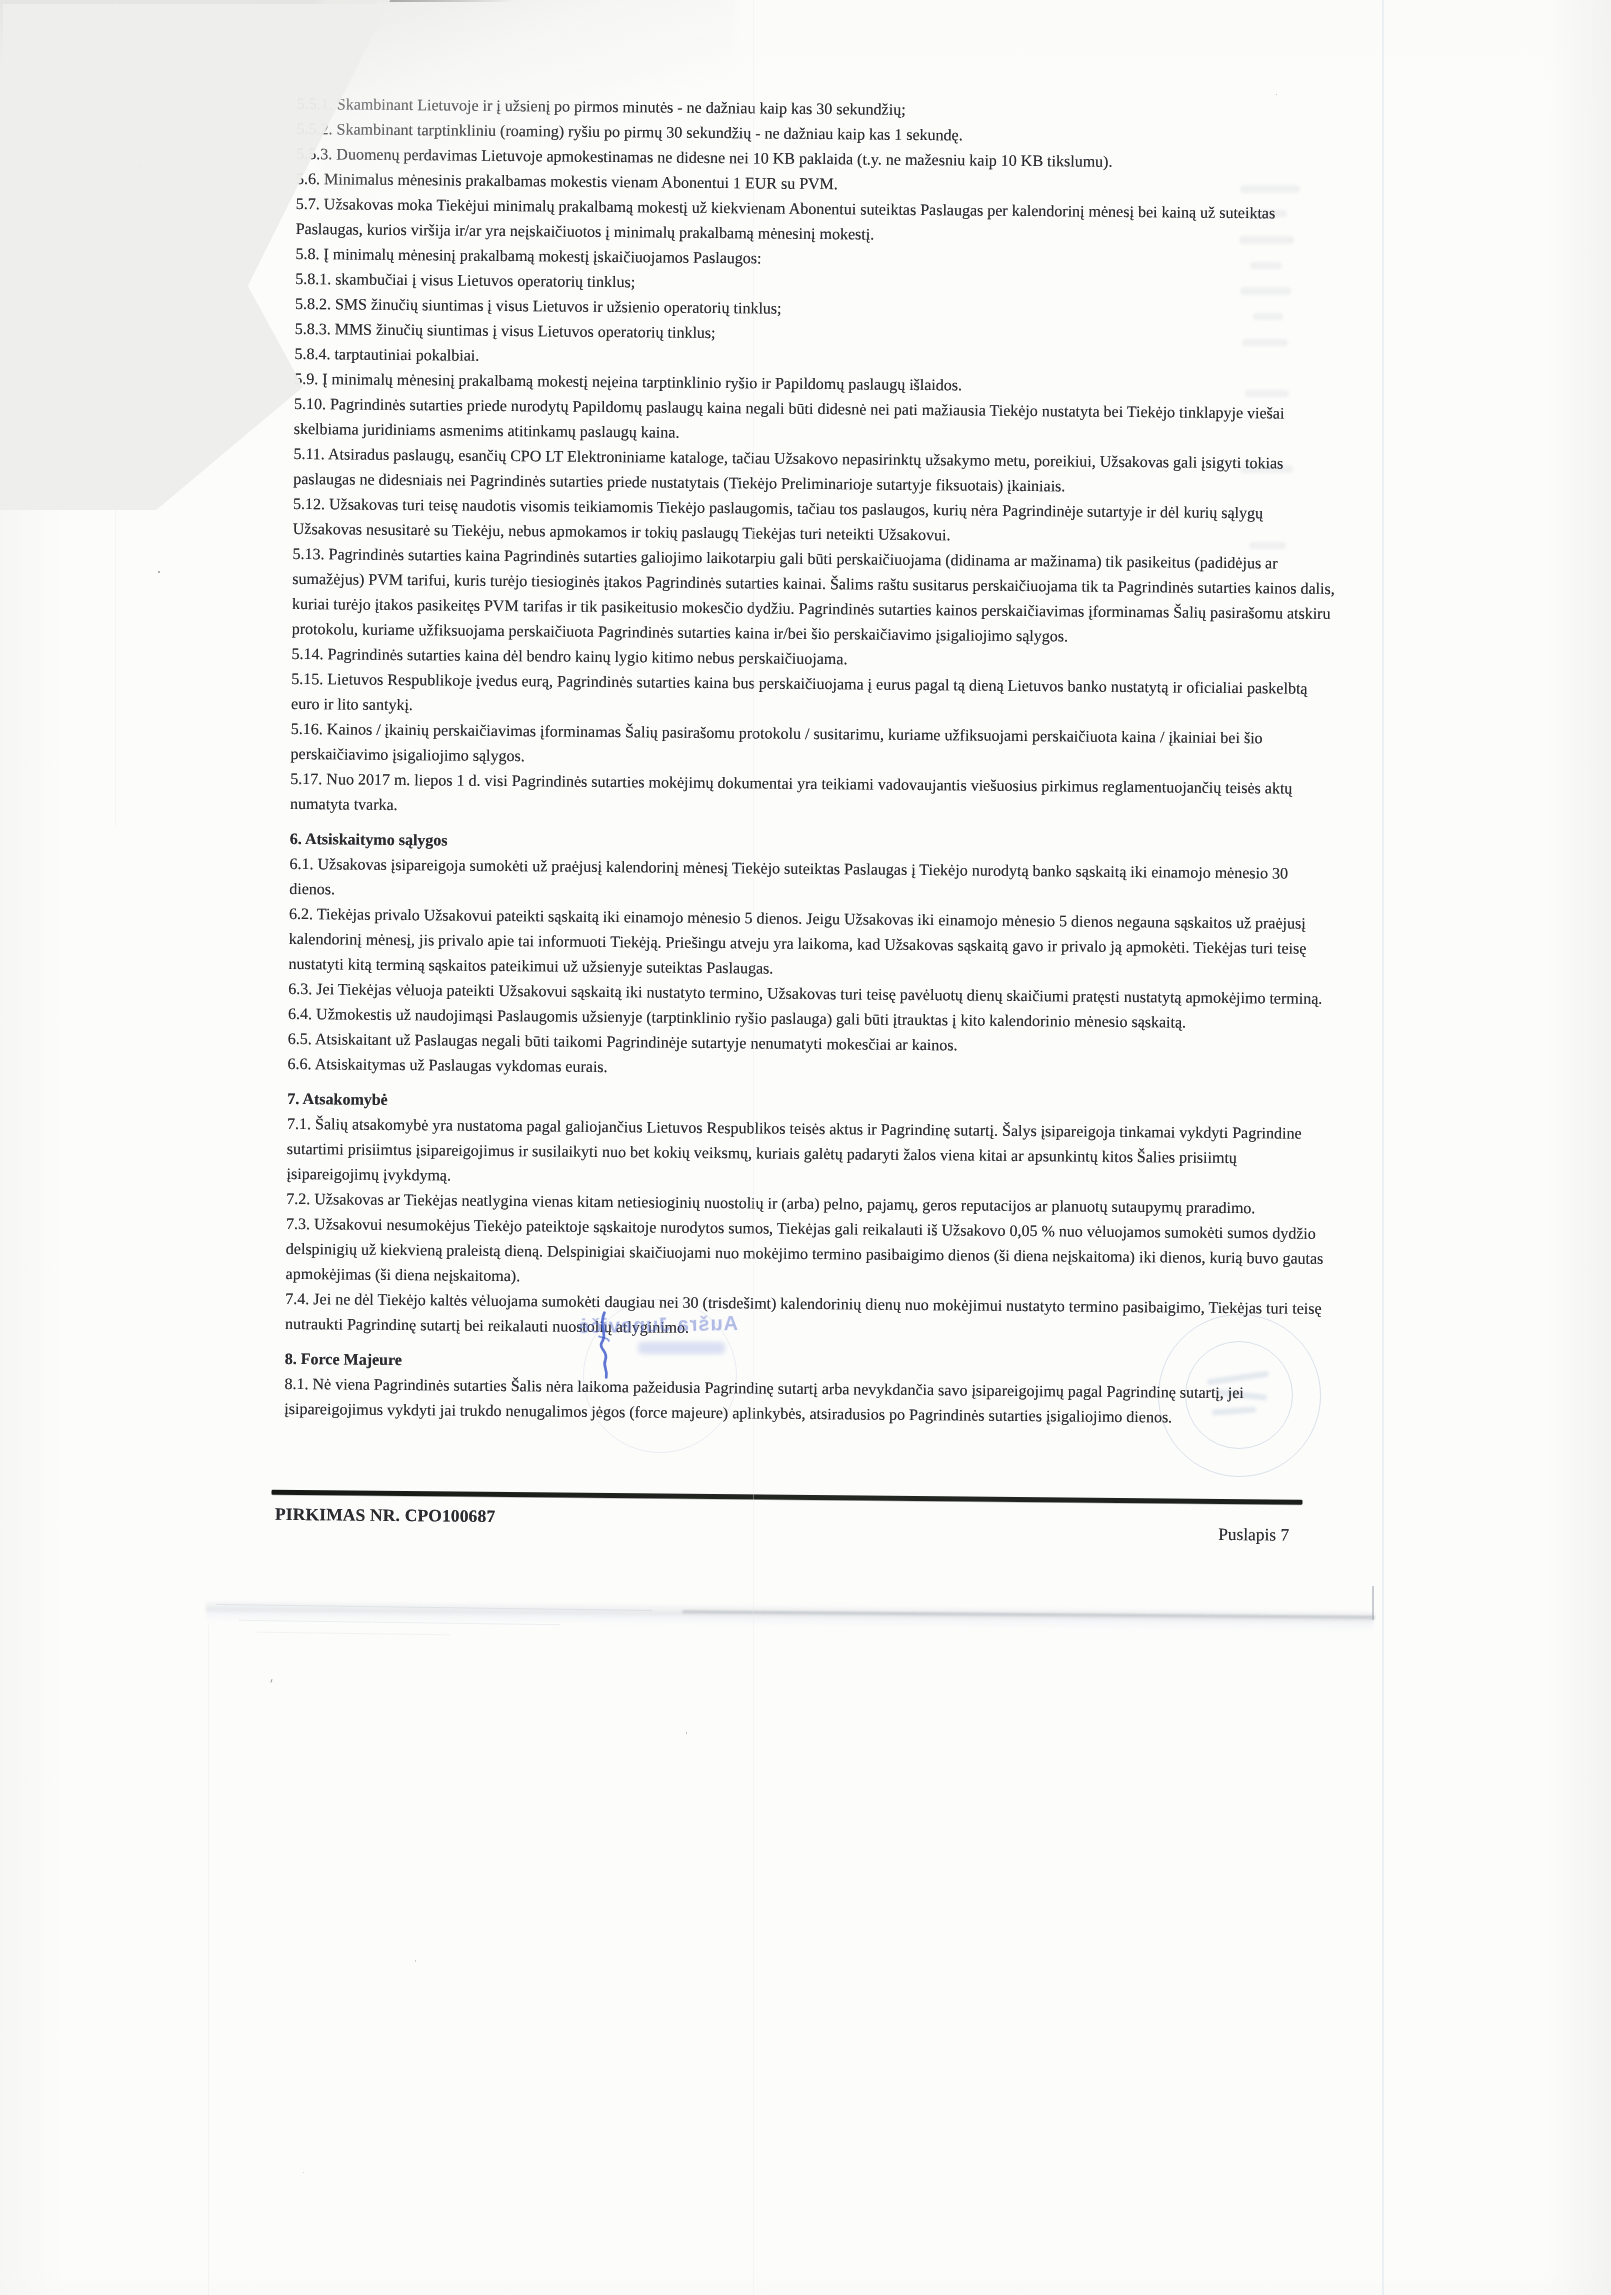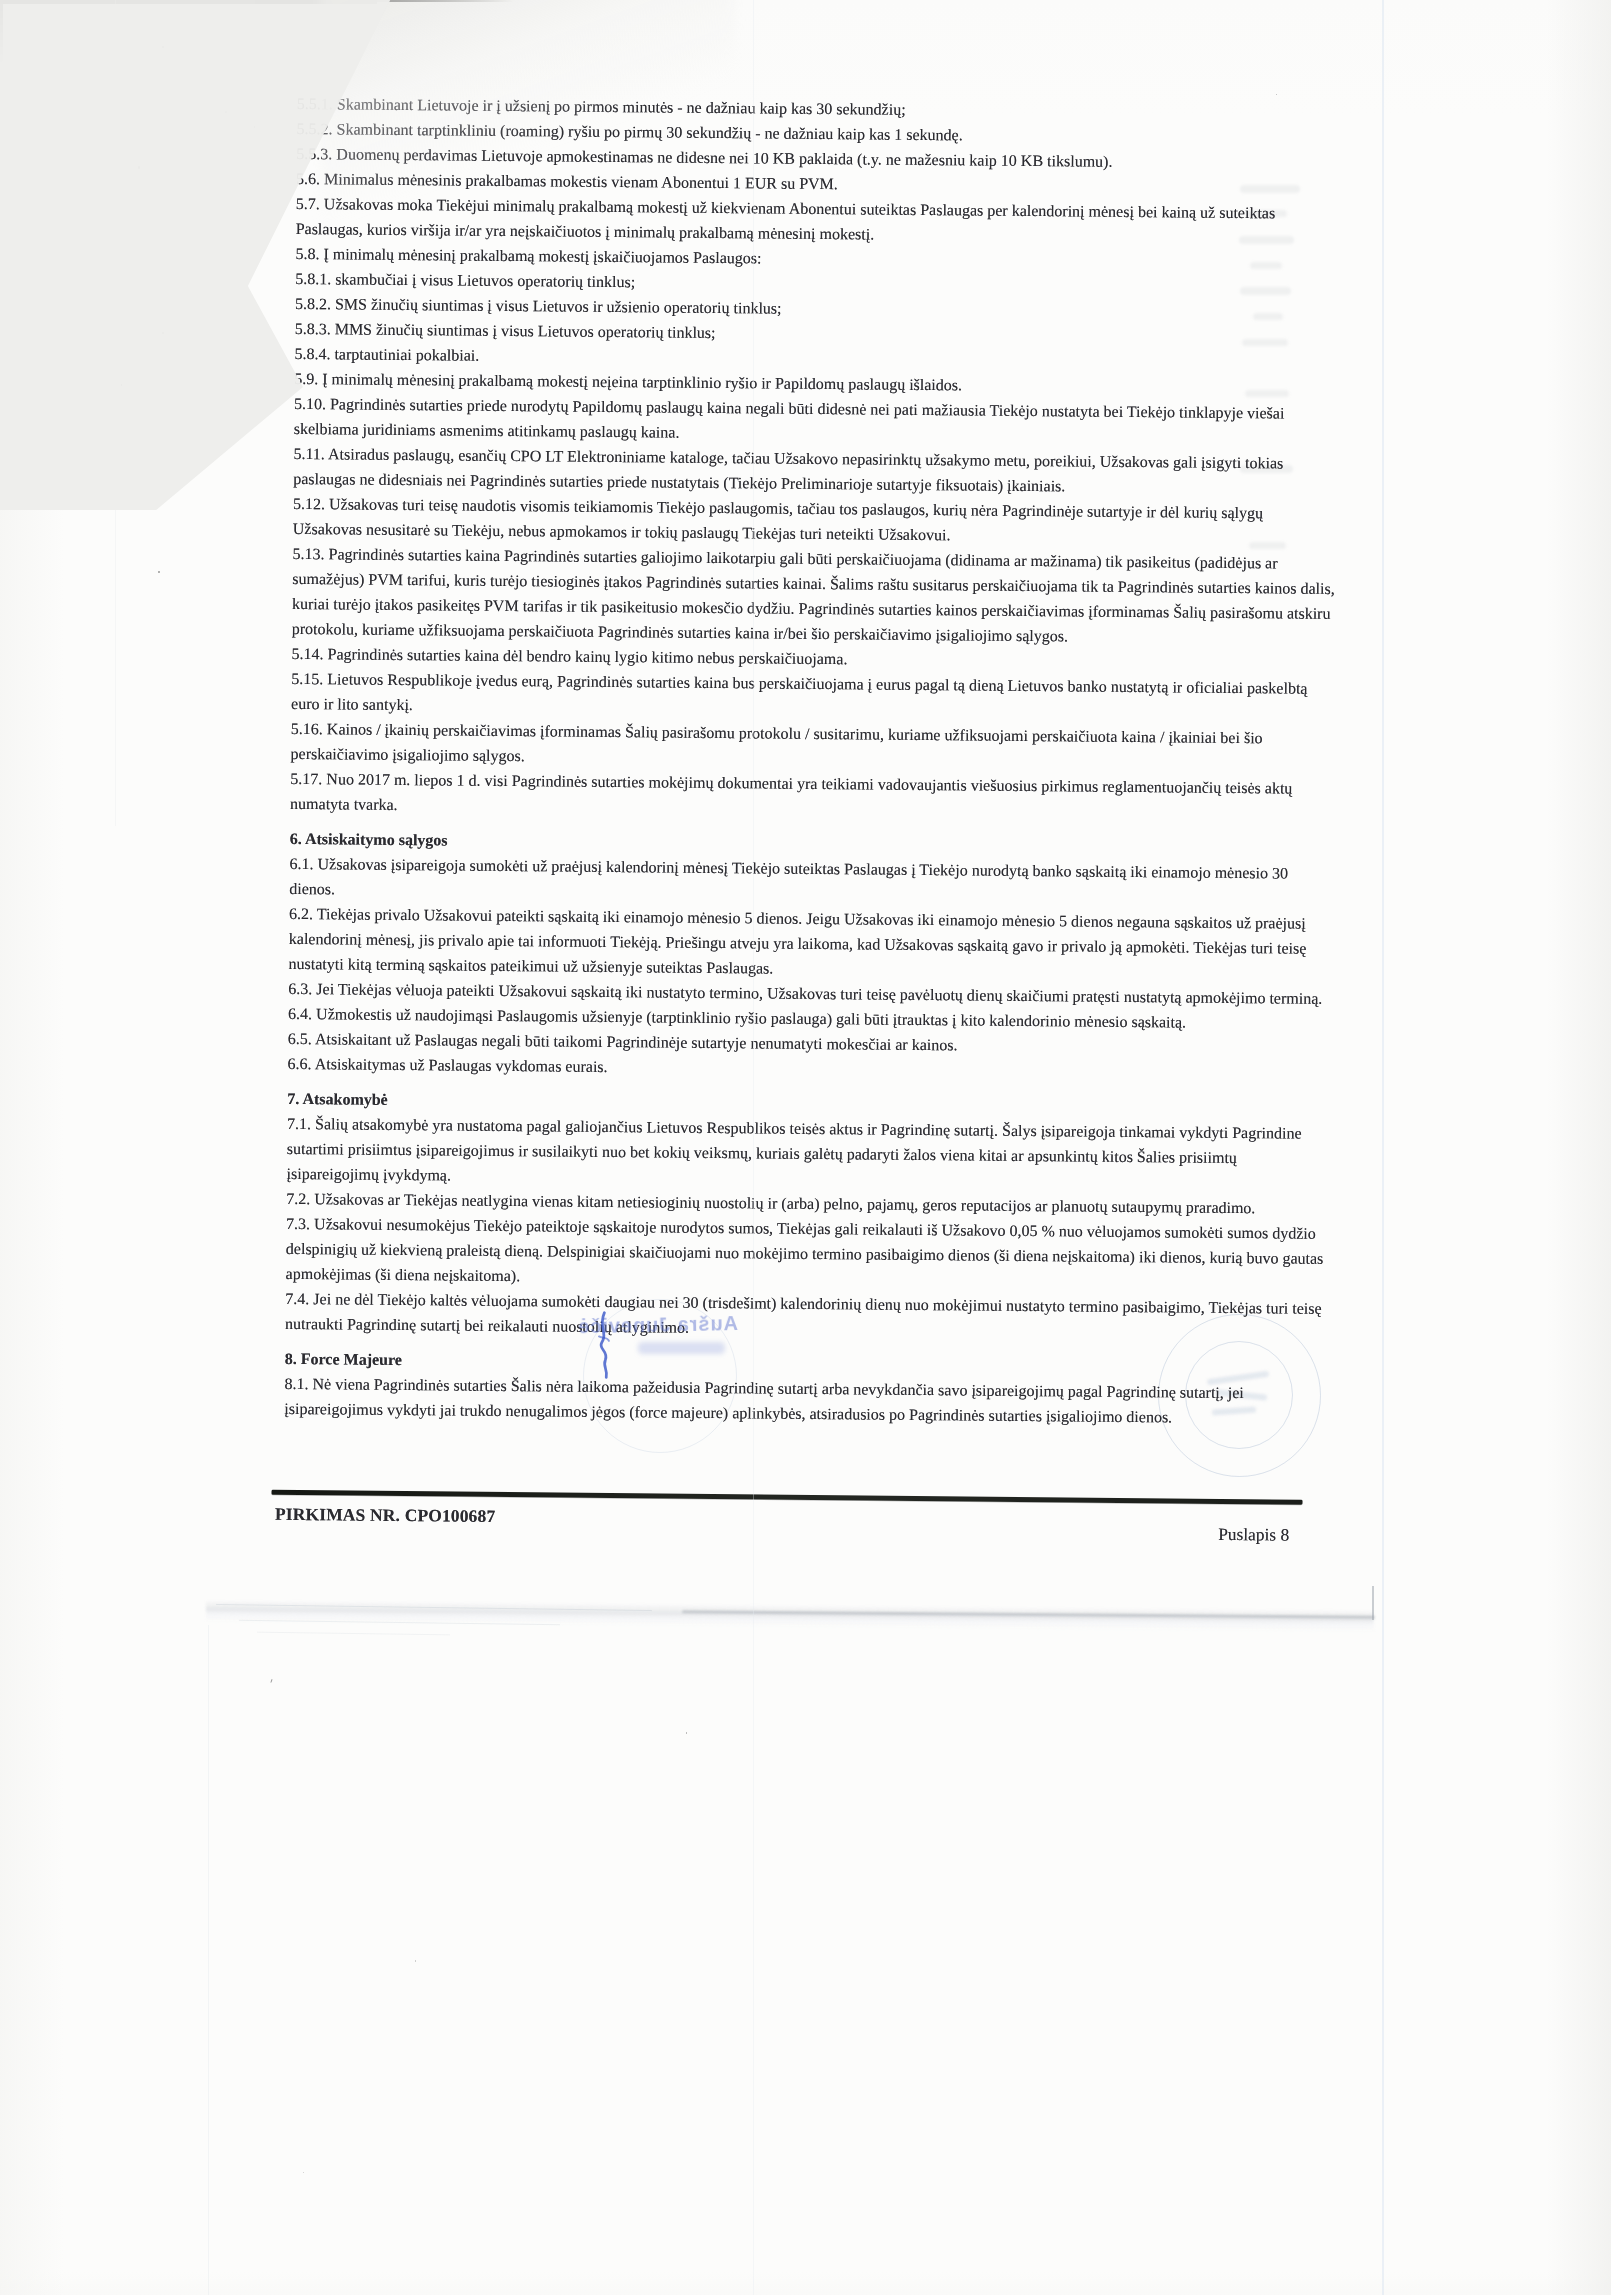--- a/index.html
+++ b/index.html
@@ -134,21 +134,21 @@
       <h3>7. Atsakomybė</h3>
       <p>7.1. Šalių atsakomybė yra nustatoma pagal galiojančius Lietuvos Respublikos teisės aktus ir Pagrindinę sutartį. Šalys įsipareigoja tinkamai vykdyti Pagrindine sutartimi prisiimtus įsipareigojimus ir susilaikyti nuo bet kokių veiksmų, kuriais galėtų padaryti žalos viena kitai ar apsunkintų kitos Šalies prisiimtų įsipareigojimų įvykdymą.</p>
       <p>7.2. Užsakovas ar Tiekėjas neatlygina vienas kitam netiesioginių nuostolių ir (arba) pelno, pajamų, geros reputacijos ar planuotų sutaupymų praradimo.</p>
       <p>7.3. Užsakovui nesumokėjus Tiekėjo pateiktoje sąskaitoje nurodytos sumos, Tiekėjas gali reikalauti iš Užsakovo 0,05 % nuo vėluojamos sumokėti sumos dydžio delspinigių už kiekvieną praleistą dieną. Delspinigiai skaičiuojami nuo mokėjimo termino pasibaigimo dienos (ši diena neįskaitoma) iki dienos, kurią buvo gautas apmokėjimas (ši diena neįskaitoma).</p>
       <p>7.4. Jei ne dėl Tiekėjo kaltės vėluojama sumokėti daugiau nei 30 (trisdešimt) kalendorinių dienų nuo mokėjimui nustatyto termino pasibaigimo, Tiekėjas turi teisę nutraukti Pagrindinę sutartį bei reikalauti nuostolių atlyginimo.</p>
       <h3>8. Force Majeure</h3>
       <p>8.1. Nė viena Pagrindinės sutarties Šalis nėra laikoma pažeidusia Pagrindinę sutartį arba nevykdančia savo įsipareigojimų pagal Pagrindinę sutartį, jei įsipareigojimus vykdyti jai trukdo nenugalimos jėgos (force majeure) aplinkybės, atsiradusios po Pagrindinės sutarties įsigaliojimo dienos.</p>
     </div>
   <div class="footer-rule"></div>
   <div class="footer-left">PIRKIMAS NR. CPO100687</div>
-  <div class="footer-right">Puslapis 8</div>
+  <div class="footer-right">Puslapis 7</div>
 </div>
 
 <div class="corner-fold"></div>
 <div class="corner-fold2"></div>
 <div class="top-edge-strip"></div>
 <div class="top-edge-tail"></div>
 <div class="left-edge-sliver"></div>
 
 <div class="bottom-fold"></div>
 <div class="bottom-fold-dark"></div>

